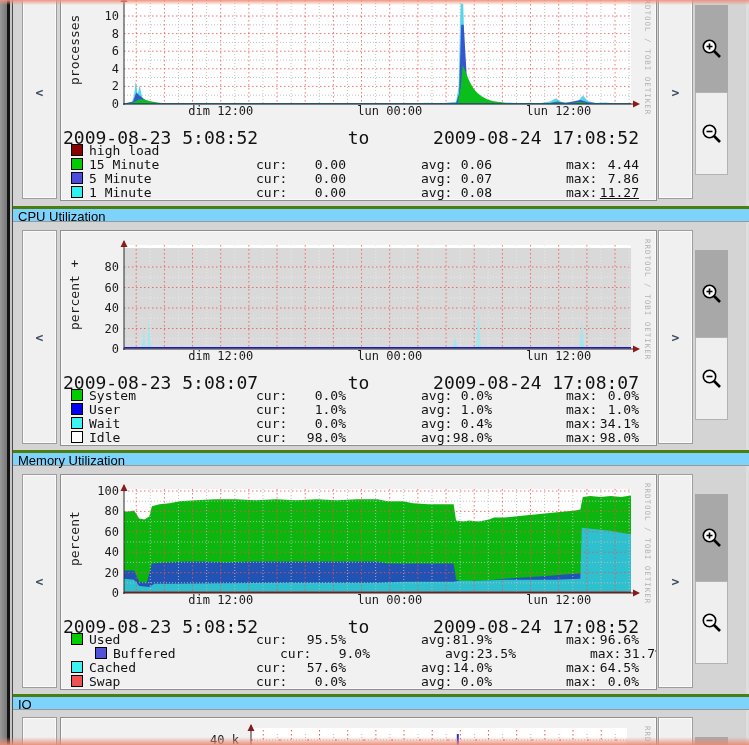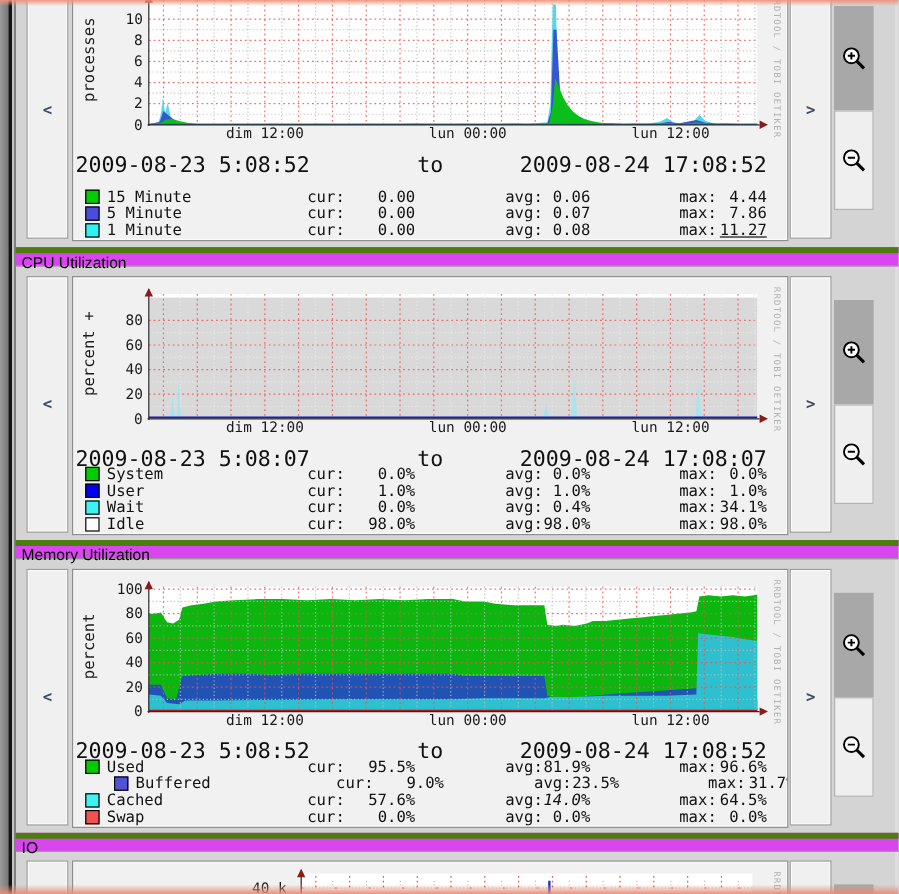--- a/index.html
+++ b/index.html
@@ -10,22 +10,22 @@
 
   
   #edge-outer{left:0;top:0;width:7px;height:745px;background:linear-gradient(to right,#9a9a9a,#787878);}
   #edge-black{left:7px;top:0;width:3px;height:745px;background:#141414;}
   #edge-light{left:10px;top:0;width:2px;height:745px;background:#c6c6c6;}
   #edge-inner{left:12px;top:0;width:1px;height:745px;background:#4a4a4a;}
   #edge-right{left:746px;top:0;width:3px;height:745px;background:#dedede;}
   #glow-top{left:0;top:0;width:749px;height:5px;background:linear-gradient(to bottom,rgba(238,146,124,0.95),rgba(238,146,124,0));z-index:50;}
   #glow-bottom{left:0;top:737px;width:749px;height:8px;background:linear-gradient(to top,rgba(233,140,118,0.95),rgba(233,140,118,0));z-index:50;}
 
-  .section-header{left:13px;width:736px;height:16px;background:#d946ef;
-     border-top:5px solid #4d7c0f;border-bottom:1px solid #989898;
+  .section-header{left:13px;width:736px;height:16px;background:#7dd3fc;
+     border-top:3px solid #4d7c0f;border-bottom:1px solid #989898;
      font-size:13px;color:#000;line-height:16px;padding-left:5px;box-sizing:border-box;}
   .panel{left:13px;width:736px;height:222px;}
   .navbtn{width:35px;height:214px;top:4px;background:#f0f0f0;border:1px solid #9d9d9d;
      box-shadow:inset 0 0 0 1px #fbfbfb;box-sizing:border-box;
      display:flex;align-items:center;justify-content:center;
      font-family:"DejaVu Sans Mono",monospace;font-size:13px;font-weight:bold;color:#3b4a5e;
      cursor:pointer;padding:0;}
   .graphbox{left:47px;top:4px;width:595px;height:214px;background:#f1f1f1;
      border:1px solid #8e8e8e;box-shadow:inset 0 0 0 1px #fafafa;box-sizing:content-box;overflow:hidden;}
   .gsvg{left:0;top:4px;}
@@ -127,20 +127,24 @@
             <text x="159.8" y="125" text-anchor="middle" font-family="DejaVu Sans Mono, monospace" font-size="12px" fill="#1a1a1a">dim 12:00</text>
             <text x="328.8" y="125" text-anchor="middle" font-family="DejaVu Sans Mono, monospace" font-size="12px" fill="#1a1a1a">lun 00:00</text>
             <text x="497.8" y="125" text-anchor="middle" font-family="DejaVu Sans Mono, monospace" font-size="12px" fill="#1a1a1a">lun 12:00</text>
           </svg>
           <div class="abs ylabel">processes</div>
           <div class="abs daterow mono">
             <span class="abs date-start">2009-08-23 5:08:52</span>
             <span class="abs date-to">to</span>
             <span class="abs date-end">2009-08-24 17:08:52</span>
           </div>
+          <div class="abs legendrow mono" style="top: 157px;">
+            <span class="abs swatch" style="background: rgb(138, 0, 0);"></span>
+            <span class="abs leglabel">high load</span>
+          </div>
           <div class="abs legendrow mono" style="top: 171px;">
             <span class="abs swatch" style="background: rgb(0, 204, 0);"></span>
             <span class="abs leglabel">15 Minute</span>
             <span class="abs stat-label" style="left: 195px;">cur:</span>
             <span class="abs stat-val" style="left: 244px; width: 41px;">0.00</span>
             <span class="abs stat-label" style="left: 360px;">avg:</span>
             <span class="abs stat-val" style="left: 390px; width: 41px;">0.06</span>
             <span class="abs stat-label" style="left: 505px;">max:</span>
             <span class="abs stat-val" style="left: 537px; width: 41px;">4.44</span>
           </div>
@@ -413,21 +417,21 @@
             <span class="abs stat-val" style="left: 390px; width: 41px;">23.5%</span>
             <span class="abs stat-label" style="left: 505px;">max:</span>
             <span class="abs stat-val" style="left: 537px; width: 41px;">31.7%</span>
           </div>
           <div class="abs legendrow mono" style="top: 185px;">
             <span class="abs swatch" style="background: rgb(62, 242, 242);"></span>
             <span class="abs leglabel">Cached</span>
             <span class="abs stat-label" style="left: 195px;">cur:</span>
             <span class="abs stat-val" style="left: 244px; width: 41px;">57.6%</span>
             <span class="abs stat-label" style="left: 360px;">avg:</span>
-            <span class="abs stat-val" style="left: 390px; width: 41px; font-style: italic;">14.0%</span>
+            <span class="abs stat-val" style="left: 390px; width: 41px;">14.0%</span>
             <span class="abs stat-label" style="left: 505px;">max:</span>
             <span class="abs stat-val" style="left: 537px; width: 41px;">64.5%</span>
           </div>
           <div class="abs legendrow mono" style="top: 199px;">
             <span class="abs swatch" style="background: rgb(239, 82, 82);"></span>
             <span class="abs leglabel">Swap</span>
             <span class="abs stat-label" style="left: 195px;">cur:</span>
             <span class="abs stat-val" style="left: 244px; width: 41px;">0.0%</span>
             <span class="abs stat-label" style="left: 360px;">avg:</span>
             <span class="abs stat-val" style="left: 390px; width: 41px;">0.0%</span>

